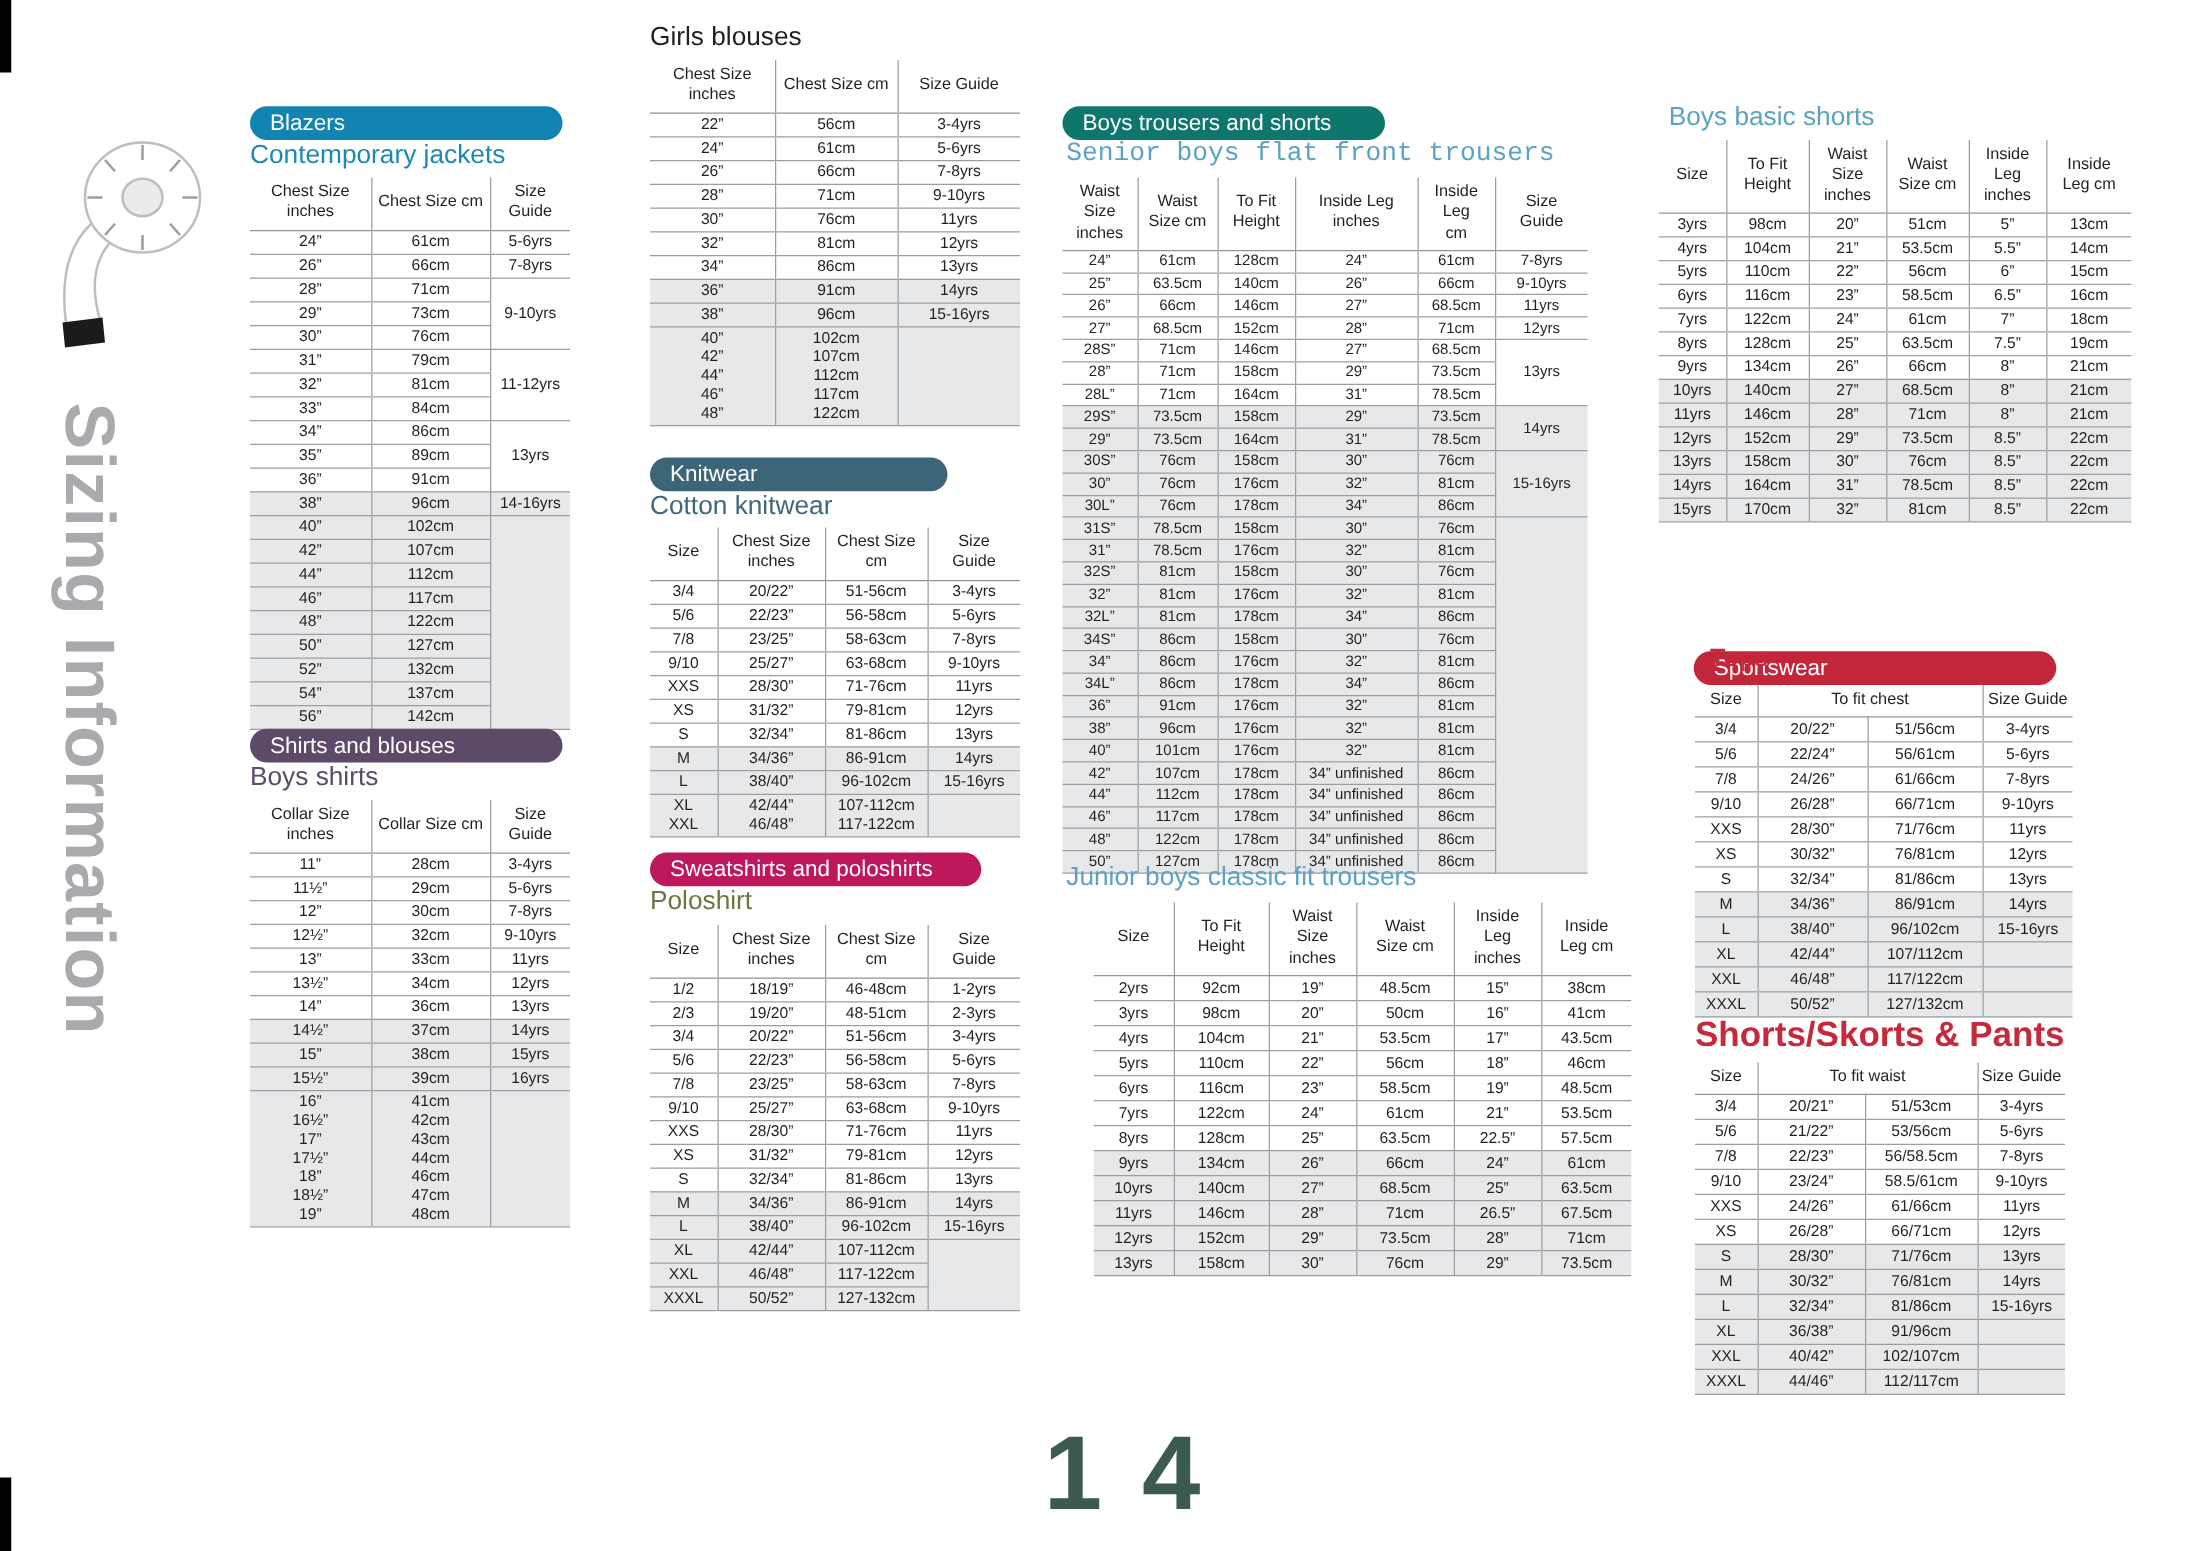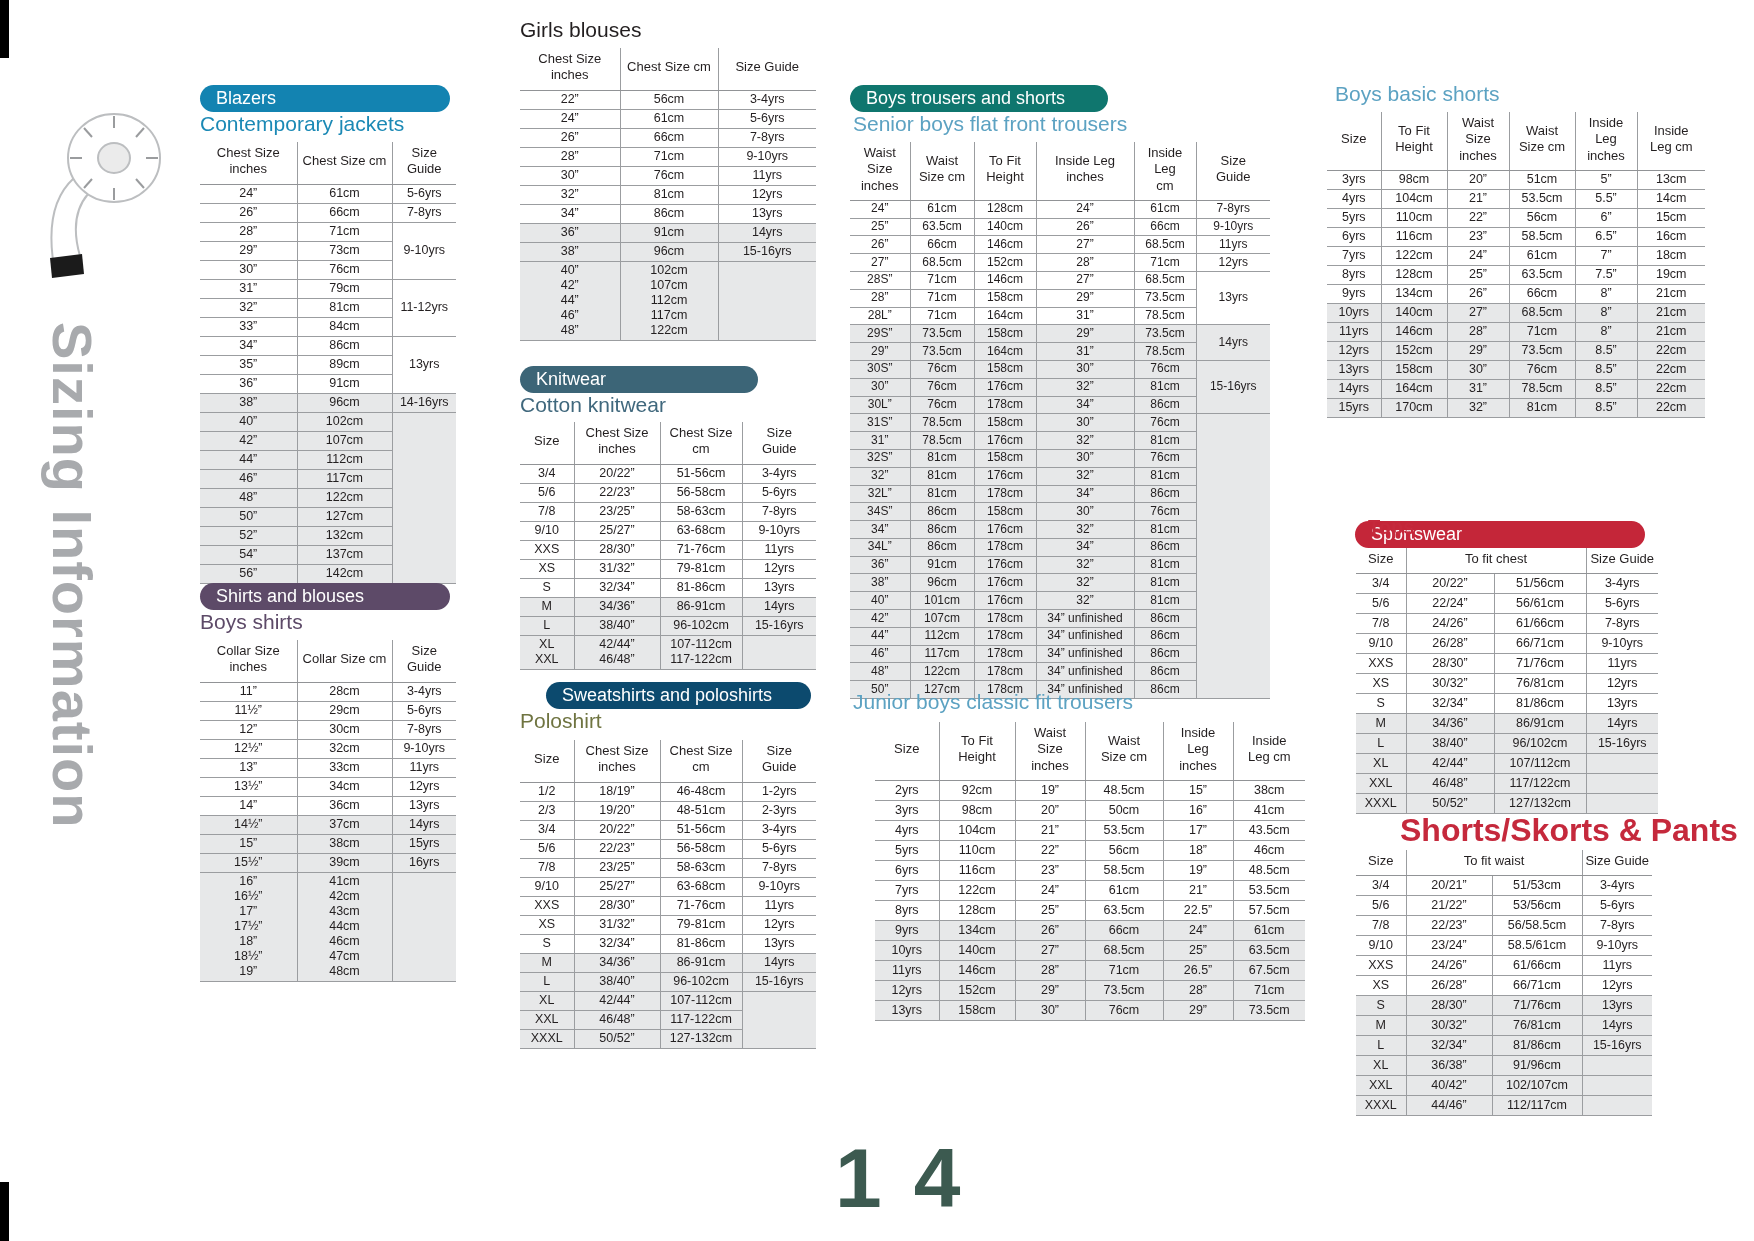--- a/index.html
+++ b/index.html
@@ -18,35 +18,35 @@
   }
   .tape{position:absolute;left:36px;top:108px;}
 
   .pill{
     position:absolute;height:27px;border-radius:14px;color:#fff;
     font-size:18px;line-height:27px;padding-left:16px;box-sizing:border-box;
   }
   .pill.blazers{left:200px;top:85px;width:250px;background:#1383b1;}
   .pill.shirts{left:200px;top:583px;width:250px;background:#5d4a68;}
   .pill.knit{left:520px;top:366px;width:238px;background:#3c6577;}
-  .pill.sweat{left:546px;top:682px;width:265px;background:#0c4a6e;}
+  .pill.sweat{left:520px;top:682px;width:265px;background:#be185d;}
   .pill.trousers{left:850px;top:85px;width:258px;background:#0f766e;}
   .pill.sportswear{left:1355px;top:487px;width:290px;background:#c42639;margin-top:34px;}
 
   .sub{position:absolute;font-size:21px;}
   .sub.contemporary{left:200px;top:112px;color:#1b89b5;}
   .sub.boysshirts{left:200px;top:610px;color:#5d4a68;}
   .sub.girls{left:520px;top:18px;color:#231f20;}
   .sub.cotton{left:520px;top:393px;color:#40687d;}
   .sub.polo{left:520px;top:709px;color:#6f7441;}
-  .sub.senior{left:853px;top:112px;color:#5ca2c2;}
+  .sub.senior{left:853px;top:112px;color:#5ca2c2;font-family:Liberation Mono, monospace;}
   .sub.junior{left:853px;top:690px;color:#5ca2c2;}
   .sub.basic{left:1335px;top:82px;color:#5ca2c2;}
   .sub.tops{left:1368px;top:516px;color:#c5293c;font-weight:600;font-size:20px;}
-  .sub.skorts{left:1356px;top:812px;color:#c5293c;font-weight:600;font-size:32px;margin-left:44px;}
+  .sub.skorts{left:1356px;top:812px;color:#c5293c;font-weight:600;font-size:28px;}
 
   .tbl{position:absolute;}
   .tbl table{border-collapse:collapse;table-layout:fixed;}
   .tbl th{
     font-weight:normal;font-size:13px;text-align:center;vertical-align:middle;
     white-space:pre-line;padding:3px 2px 6px 2px;border-bottom:1px solid #919396;
     line-height:1.25;
   }
   .tbl td{
     font-size:12.5px;text-align:center;vertical-align:middle;white-space:pre-line;

